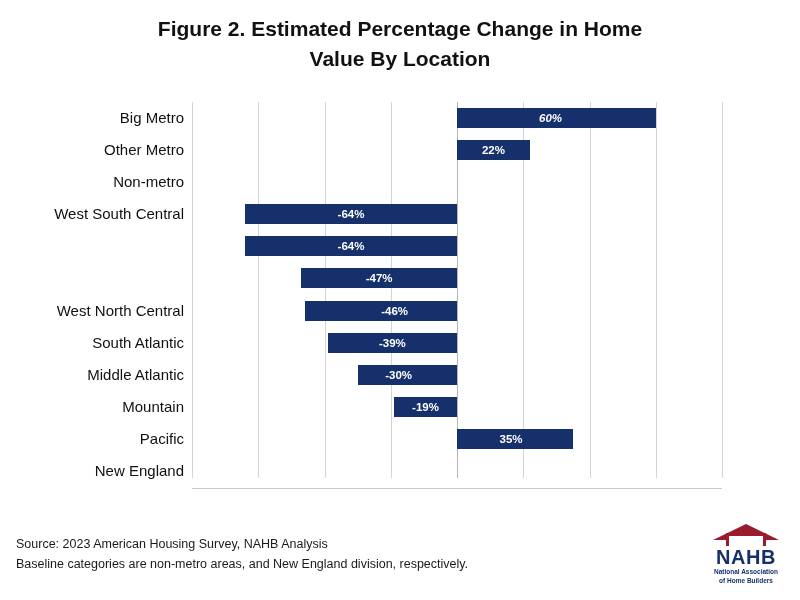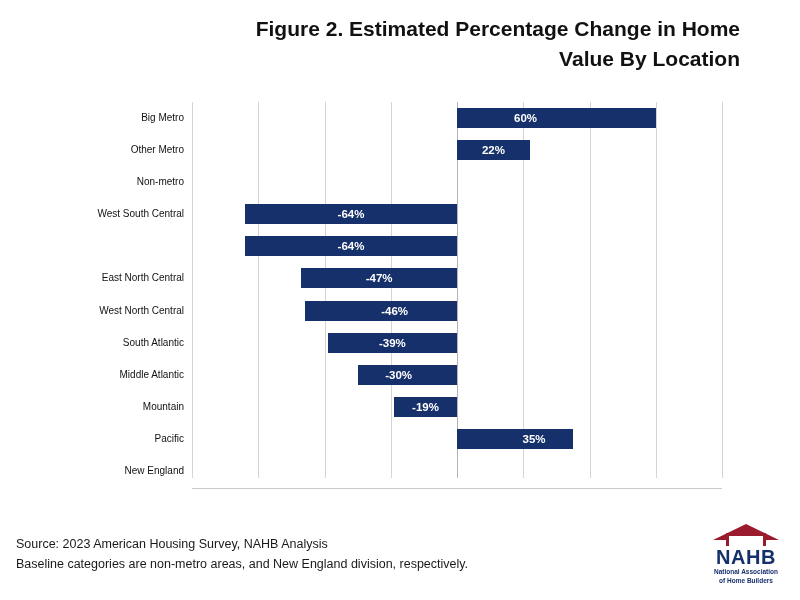--- a/index.html
+++ b/index.html
@@ -28,21 +28,20 @@
     top: 14px;
     width: 680px;
     text-align: center;
   }
   .title-line {
     font-size: 21px;
     font-weight: bold;
     color: #111111;
     line-height: 30px;
     letter-spacing: 0px;
-    text-align: right;
   }
 
   
   .chart-wrap {
     position: absolute;
     left: 14px;
     top: 96px;
     width: 772px;
     height: 400px;
   }
@@ -89,21 +88,21 @@
     height: 32.1px;
   }
   .row-label {
     position: absolute;
     left: 0;
     top: 0;
     width: 170px;
     height: 32.1px;
     line-height: 32.1px;
     text-align: right;
-    font-size: 10px;
+    font-size: 15px;
     color: #111111;
     white-space: nowrap;
   }
   .bar {
     position: absolute;
     top: 6px;
     height: 20px;
     background: #16306b;
   }
   .bar-value {
@@ -200,41 +199,40 @@
         <div class="gridline" style="left: 331.25px;"></div>
         <div class="gridline" style="left: 397.5px;"></div>
         <div class="gridline" style="left: 463.75px;"></div>
         <div class="gridline" style="left: 530px;"></div>
       </div>
     <div class="axis-bottom"></div>
     <div class="rows" id="rows">
         <div class="row">
           <div class="row-label">Big Metro</div>
           <div class="bar" style="left: 443px; width: 198.75px; background: rgb(22, 48, 107);"></div>
-          <div class="bar-value" style="left: 418px; width: 187px;">60%</div>
+          <div class="bar-value" style="left: 443px; width: 187px; font-style: italic;">60%</div>
         </div>
         <div class="row">
           <div class="row-label">Other Metro</div>
           <div class="bar" style="left: 443px; width: 72.875px; background: rgb(22, 48, 107);"></div>
           <div class="bar-value" style="left: 443px; width: 72.875px;">22%</div>
         </div>
         <div class="row">
           <div class="row-label">Non-metro</div>
         </div>
         <div class="row">
           <div class="row-label">West South Central</div>
           <div class="bar" style="left: 231px; width: 212px; background: rgb(22, 48, 107);"></div>
           <div class="bar-value" style="left: 231px; width: 212px;">-64%</div>
         </div>
         <div class="row">
           <div class="bar" style="left: 231px; width: 212px; background: rgb(22, 48, 107);"></div>
           <div class="bar-value" style="left: 231px; width: 212px;">-64%</div>
         </div>
         <div class="row">
-          <div class="row-label">East North Central</div>
           <div class="bar" style="left: 287.312px; width: 155.688px; background: rgb(22, 48, 107);"></div>
           <div class="bar-value" style="left: 287.312px; width: 155.688px;">-47%</div>
         </div>
         <div class="row">
           <div class="row-label">West North Central</div>
           <div class="bar" style="left: 290.625px; width: 152.375px; background: rgb(22, 48, 107);"></div>
           <div class="bar-value" style="left: 290.625px; width: 180px;">-46%</div>
         </div>
         <div class="row">
           <div class="row-label">South Atlantic</div>
@@ -247,21 +245,21 @@
           <div class="bar-value" style="left: 343.625px; width: 82px;">-30%</div>
         </div>
         <div class="row">
           <div class="row-label">Mountain</div>
           <div class="bar" style="left: 380.062px; width: 62.9375px; background: rgb(22, 48, 107);"></div>
           <div class="bar-value" style="left: 380.062px; width: 62.9375px;">-19%</div>
         </div>
         <div class="row">
           <div class="row-label">Pacific</div>
           <div class="bar" style="left: 443px; width: 115.938px; background: rgb(22, 48, 107);"></div>
-          <div class="bar-value" style="left: 443px; width: 108px; padding-left: 23px;">35%</div>
+          <div class="bar-value" style="left: 443px; width: 108px;">35%</div>
         </div>
         <div class="row">
           <div class="row-label">New England</div>
         </div>
       </div>
   </div>
 
   <div class="footnotes">
     <div class="footnote">Source: 2023 American Housing Survey, NAHB Analysis</div>
     <div class="footnote">Baseline categories are non-metro areas, and New England division, respectively.</div>

